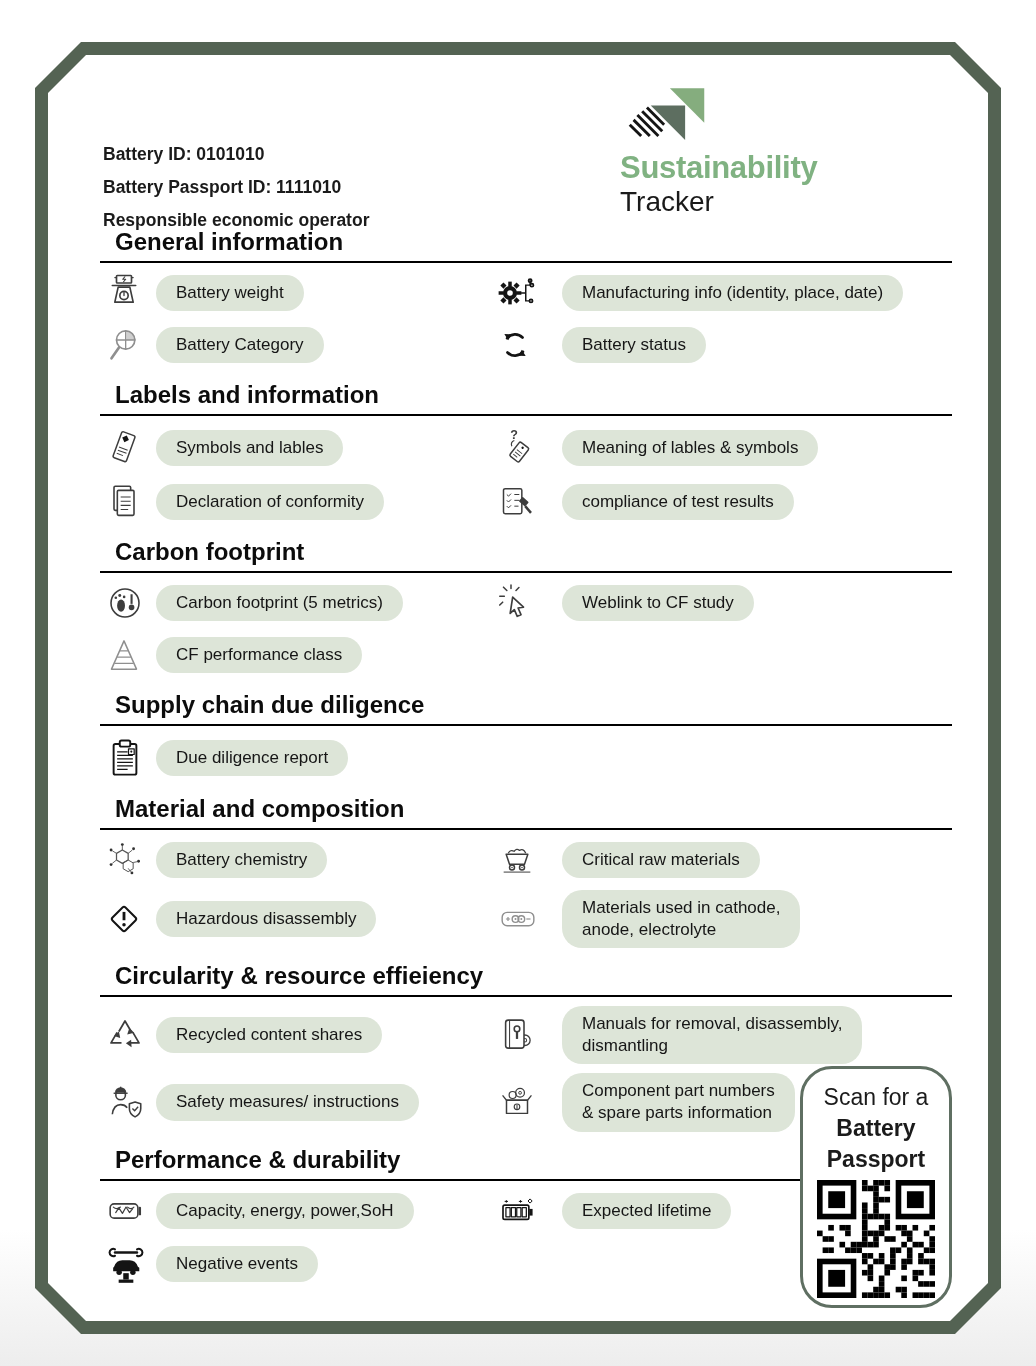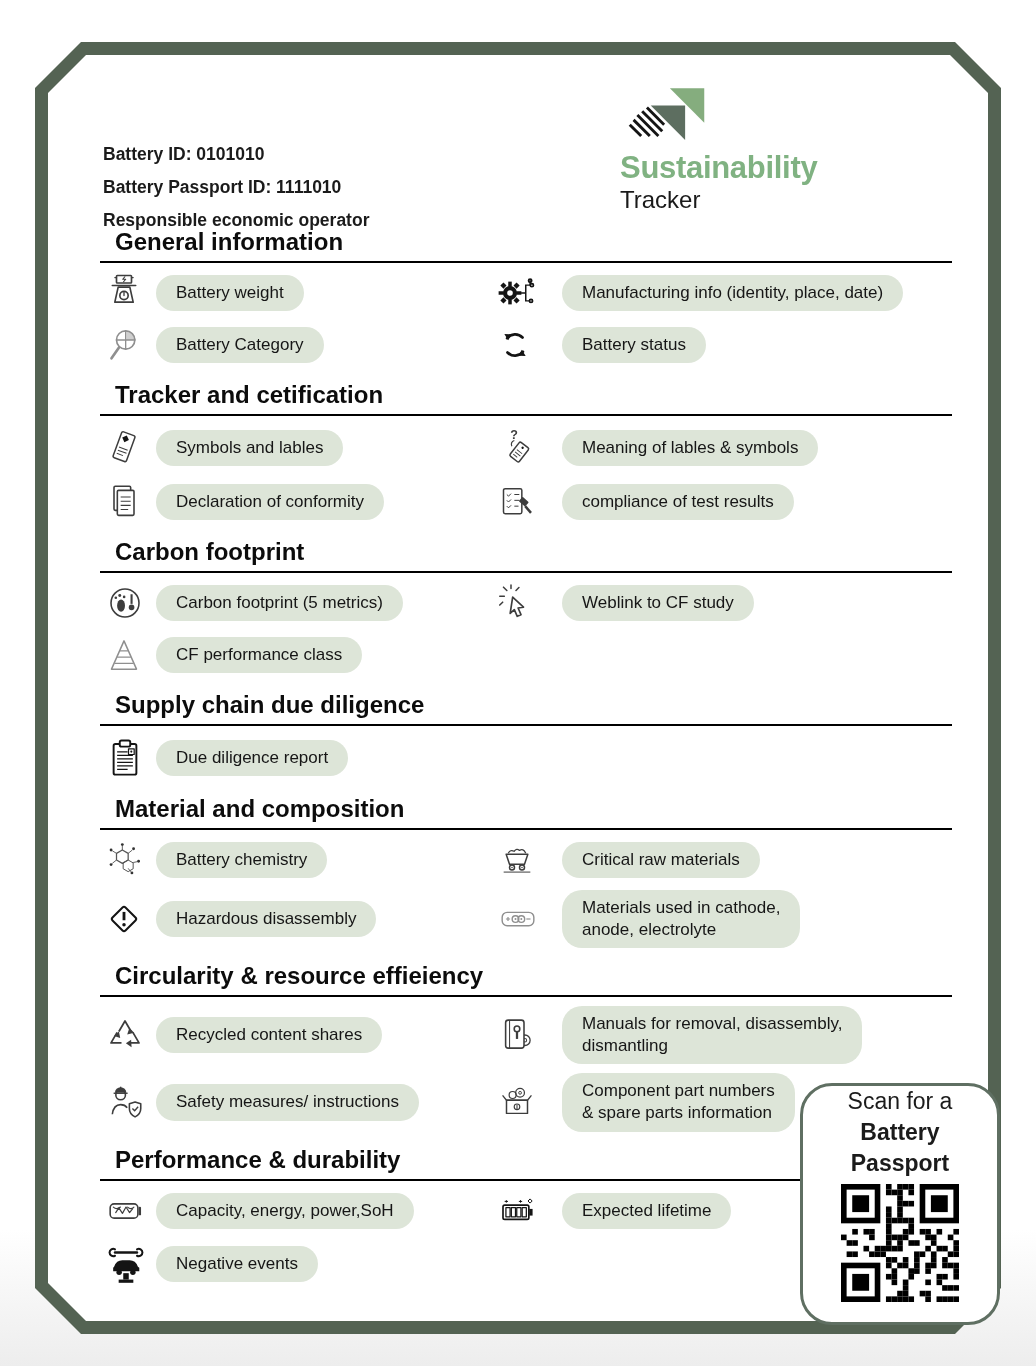--- a/index.html
+++ b/index.html
@@ -19,43 +19,43 @@
   .frame-inner{
     position:absolute;left:13px;top:13px;right:13px;bottom:13px;background:#ffffff;
     clip-path:polygon(38px 0,calc(100% - 38px) 0,100% 38px,100% calc(100% - 38px),
       calc(100% - 38px) 100%,38px 100%,0 calc(100% - 38px),0 38px);
   }
   
   .hdr{position:absolute;left:103px;top:102px;font-weight:bold;font-size:17.5px;line-height:33px;margin-top:36px;}
   .logo{position:absolute;left:620px;top:86px;width:250px;}
   .logo-mark{display:block;margin-left:4px;}
   .logo-line1{font-size:31px;font-weight:800;color:#80b282;letter-spacing:-0.3px;margin-top:2px;}
-  .logo-line2{font-size:24px;font-weight:400;color:#1a1a1a;margin-top:0px;}
+  .logo-line2{font-size:28px;font-weight:400;color:#1a1a1a;margin-top:0px;}
   
   .content{position:absolute;left:100px;top:228px;width:852px;}
   .section{margin-bottom:14px;}
   .sec-title{
     font-size:24px;font-weight:bold;color:#0c0c0c;
     padding:0 0 5px 15px;border-bottom:2px solid #000;margin-bottom:9px;
   }
   .rows{display:grid;grid-template-columns:56px 334px 72px 1fr;row-gap:9px;align-items:center;}
   .cell{min-height:42px;display:flex;align-items:center;}
   .cell.icon-cell{justify-content:flex-start;padding-left:4px;}
   .cell.icon-cell.right{padding-left:6px;}
   .cell.tall{min-height:56px;}
   .pill{
     display:inline-block;background:#dde5d8;border-radius:20px;
     padding:7px 20px;font-size:17px;color:#161616;white-space:pre-line;line-height:1.3;
   }
   svg.ic{display:block;}
   
   .qr-panel{
-    position:absolute;left:800px;top:1066px;width:200px;height:242px;
+    position:absolute;left:800px;top:1066px;width:152px;height:242px;
     background:#fff;border:3px solid #5f6f62;border-radius:32px;
-    text-align:center;box-sizing:border-box;z-index:5;margin-top:17px;
+    text-align:center;padding-top:13px;box-sizing:border-box;z-index:5;
   }
   .qr-l1{font-size:23px;line-height:31px;}
   .qr-l2,.qr-l3{font-size:23px;line-height:31px;font-weight:bold;}
   .qr-code{margin-top:5px;}
 </style>
 </head>
 <body>
 
 <div class="frame-outer">
   <div class="frame-inner"></div>
@@ -145,21 +145,21 @@
           <polygon points="37.5,38 32.5,30 28.5,37.5" fill="#141414" stroke="none"></polygon>
         </svg>
       </div>
       <div class="cell">
           <span class="pill">Battery status</span>
         </div>
     </div>
   </div>
 
   <div class="section">
-    <div class="sec-title">Tracker and cetification</div>
+    <div class="sec-title">Labels and information</div>
     <div class="rows">
       <div class="cell icon-cell">
         <svg class="ic" width="40" height="44" viewBox="0 0 48 48" fill="none" stroke="#3d3d3d" stroke-width="1.8" stroke-linejoin="round">
           <g transform="rotate(20 24 24)">
             <rect x="15" y="6" width="17" height="33" rx="2"></rect>
             <rect x="19" y="10" width="6" height="6" fill="#141414" stroke="none" transform="rotate(45 22 13)"></rect>
             <path d="M18 25 h11 M18 29 h11 M18 33 h8" stroke-width="1.2"></path>
           </g>
         </svg>
       </div>

